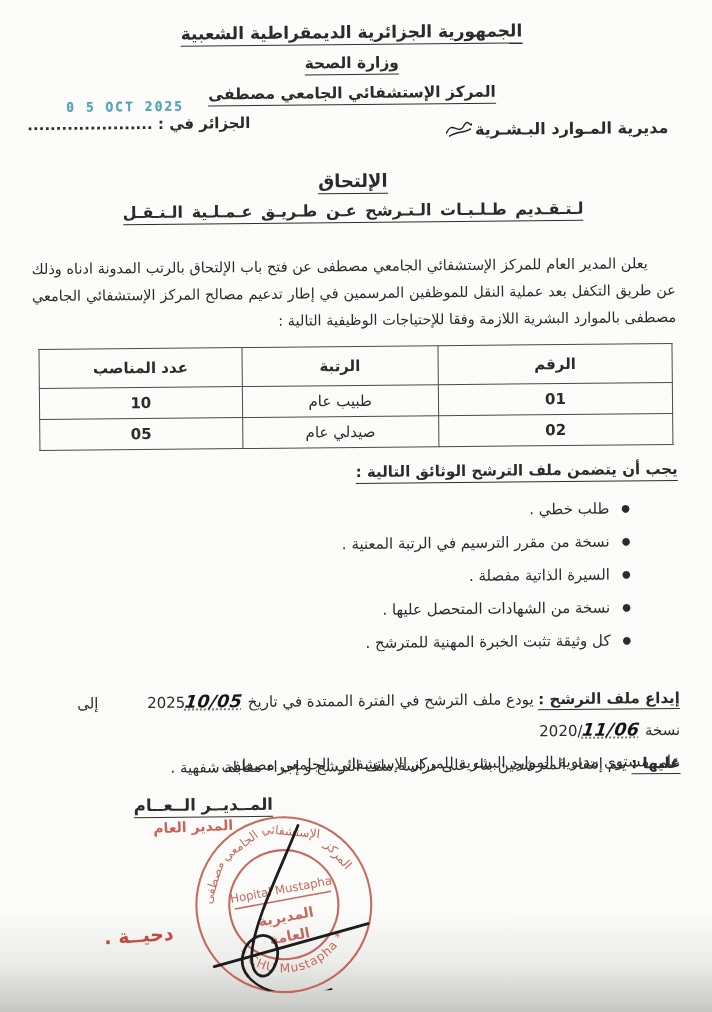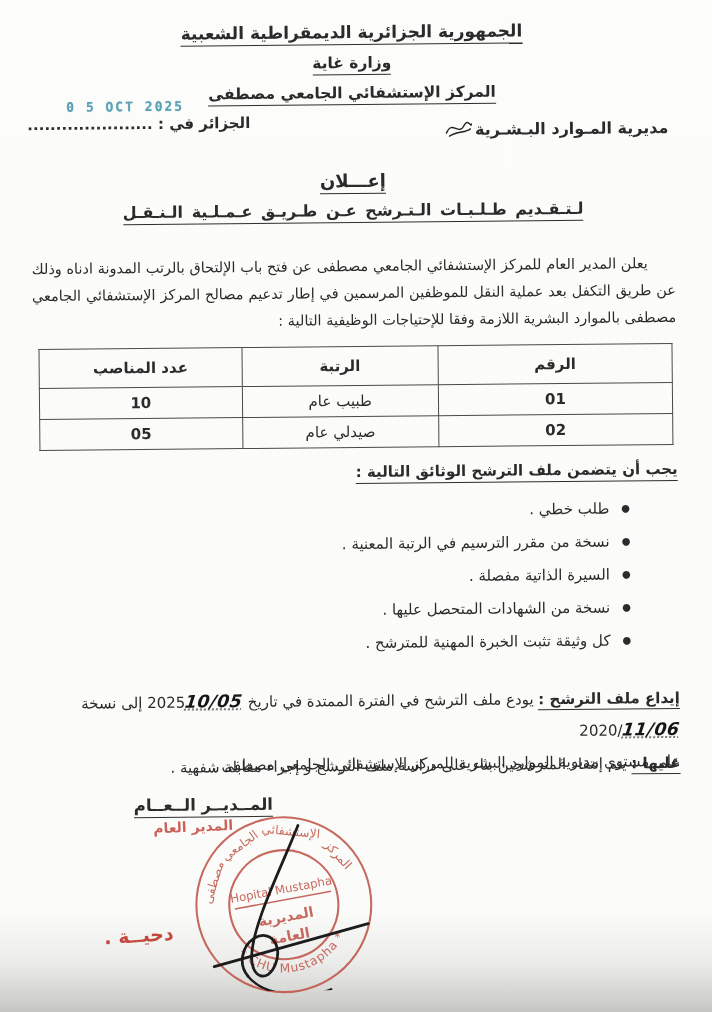--- a/index.html
+++ b/index.html
@@ -66,21 +66,21 @@
   .bullet-dot{font-size:10px;margin-left:12px;line-height:1;}
   
   .deposit{position:absolute;top:685px;right:34px;left:40px;font-size:15px;line-height:31px;}
   .lbl{font-weight:bold;border-bottom:1.4px solid #2e2e2e;padding-bottom:1px;}
   .hw{
     display:inline-block;font-weight:800;font-style:italic;
     font-size:17.5px;letter-spacing:.5px;color:#161616;
     transform:skewX(-8deg);text-decoration:underline dotted 1.5px #777;
     direction:ltr;
   }
-  .dprint{direction:ltr;display:inline-block;}
+  .dprint{direction:ltr;display:inline-block;margin-left:44px;}
   
   .note{position:absolute;top:757px;right:34px;left:34px;font-size:15px;}
   
   .sig-title{position:absolute;top:794px;left:98px;width:205px;text-align:center;
     font-size:16.5px;font-weight:bold;letter-spacing:1px;white-space:nowrap;}
   .sig-red-overlay{
     position:absolute;top:817px;left:130px;width:120px;text-align:center;
     color:#c2493e;font-weight:bold;font-size:14px;transform:rotate(-2deg);
     opacity:.85;white-space:nowrap;
   }
@@ -94,37 +94,37 @@
   }
 </style>
 </head>
 <body>
 
 <div class="paper">
   <div class="content">
 
     <div class="doc-header">
       <div class="l1"><span class="u">الجمهورية الجزائرية الديمقراطية الشعبية</span></div>
-      <div class="l2"><span class="u">وزارة غاية</span></div>
+      <div class="l2"><span class="u">وزارة الصحة</span></div>
       <div class="l3"><span class="u">المركز الإستشفائي الجامعي مصطفى</span></div>
     </div>
 
     <div class="hr-dept">
       <span>مديرية المـوارد البـشـرية</span><svg width="30" height="22" viewBox="0 0 30 22">
           <path d="M3,16 C9,2 15,20 21,8 C25,1 28,12 28,7 M6,19 C14,14 22,16 27,12" fill="none" stroke="#222" stroke-width="1.4" stroke-linecap="round"></path>
         </svg>
     </div>
 
     <div class="place-block">
       <div class="date-stamp">0 5 OCT 2025</div>
       <div class="place-line">الجزائر في : ......................</div>
     </div>
 
     <div class="title-block">
-      <div class="title-main"><span class="u">إعـــلان</span></div>
+      <div class="title-main"><span class="u">الإلتحاق</span></div>
       <div class="title-sub"><span class="u">لـتـقـديم طـلـبـات الـتـرشح عـن طـريـق عـمـلـية الـنـقـل</span></div>
     </div>
 
     <p class="intro">يعلن المدير العام للمركز الإستشفائي الجامعي مصطفى عن فتح باب الإلتحاق بالرتب المدونة ادناه وذلك عن طريق التكفل بعد عملية النقل للموظفين المرسمين في إطار تدعيم مصالح المركز الإستشفائي الجامعي مصطفى بالموارد البشرية اللازمة وفقا للإحتياجات الوظيفية التالية :</p>
 
     <table class="positions">
       <colgroup>
           <col class="col-num">
           <col class="col-rank">
           <col class="col-count">

